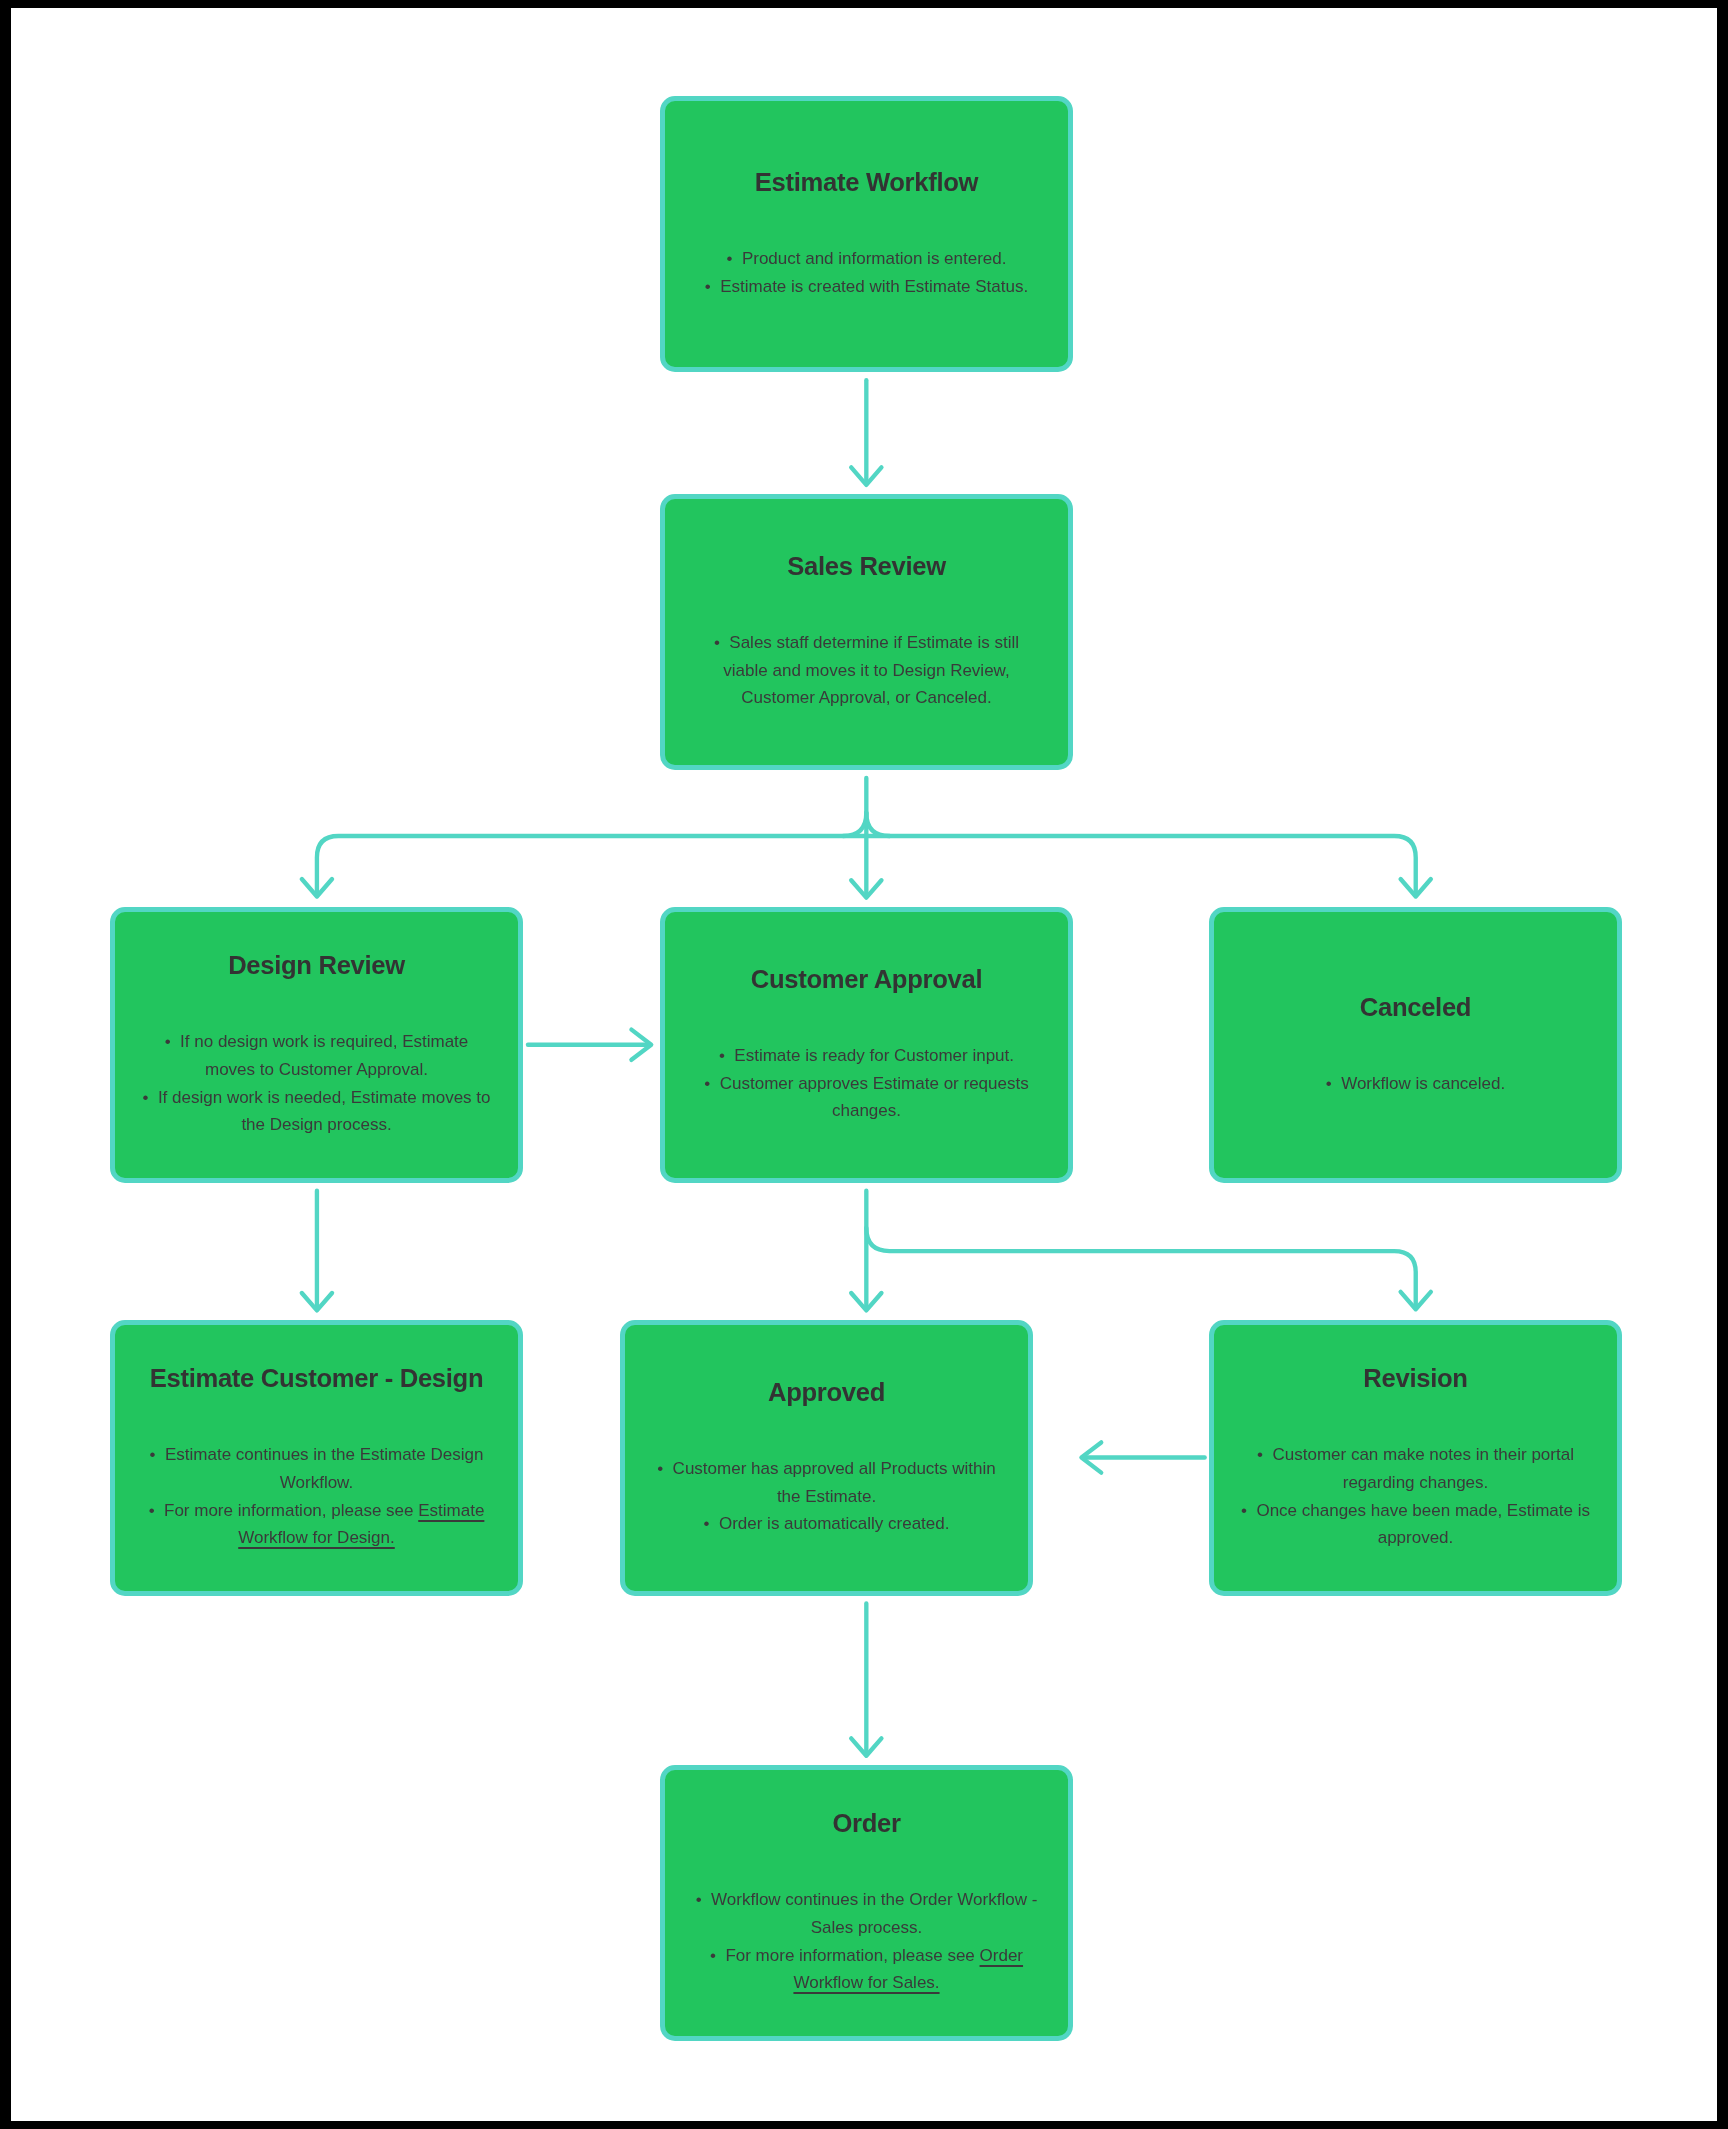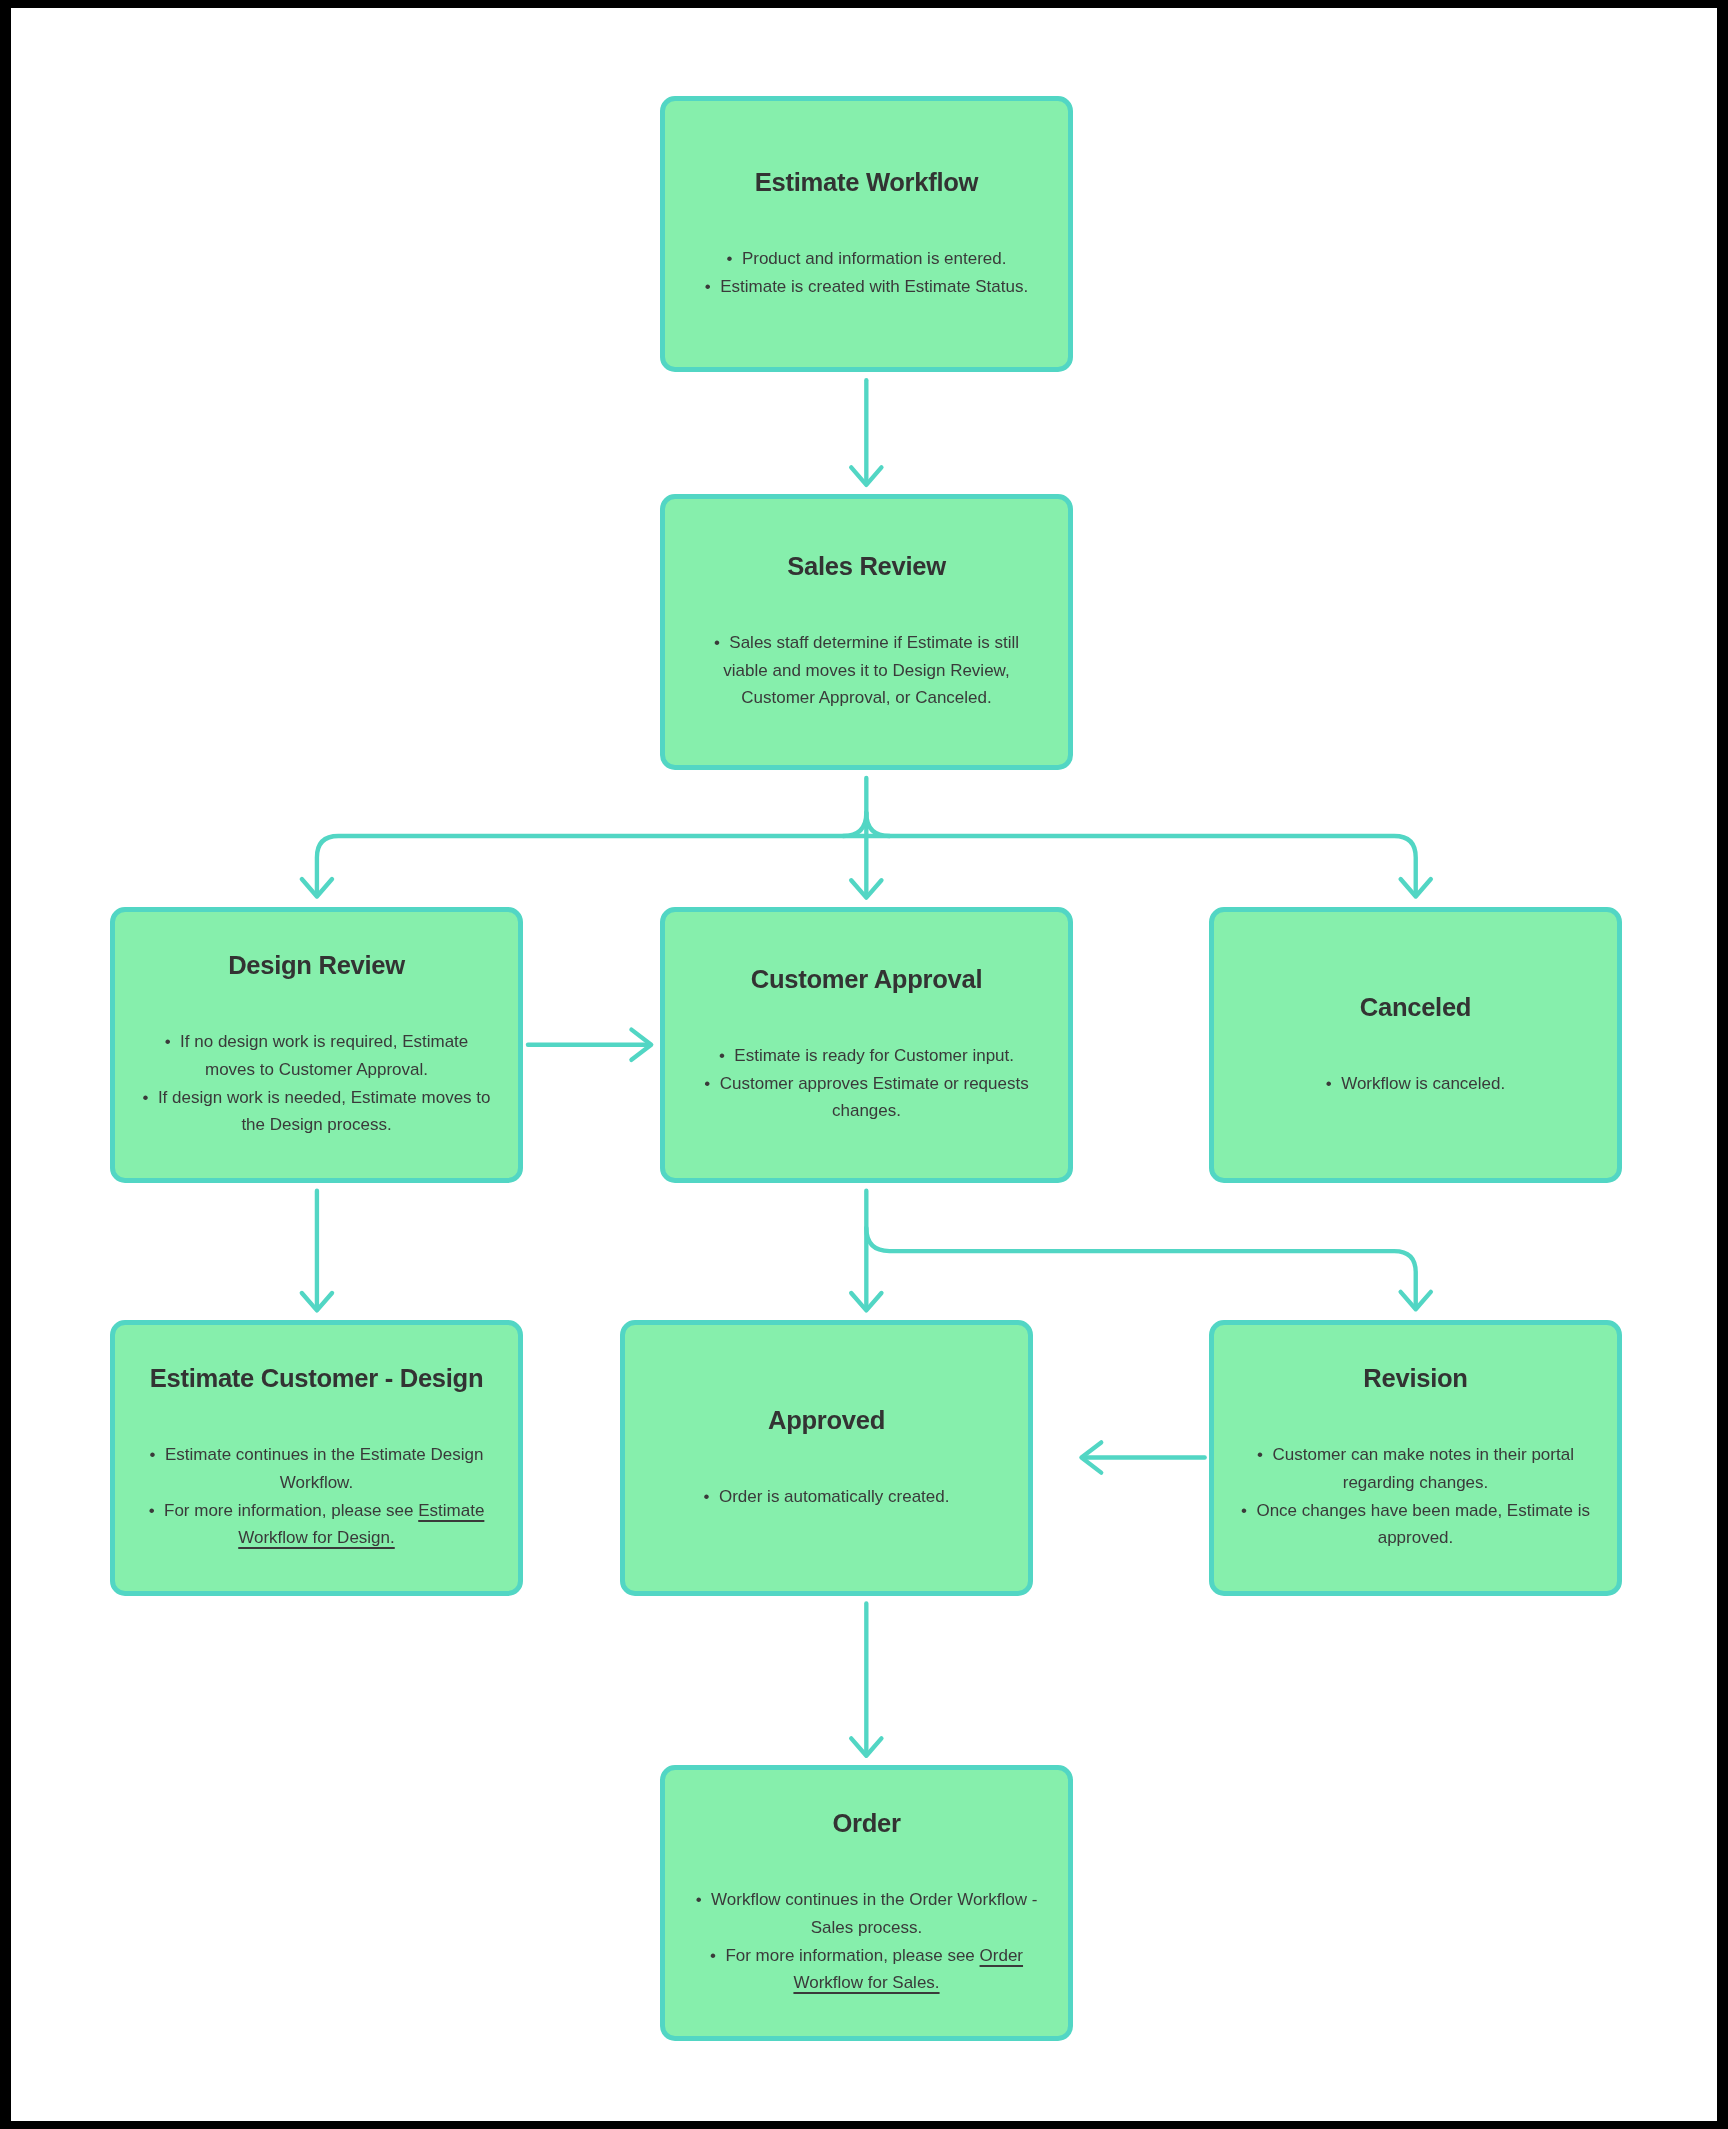--- a/index.html
+++ b/index.html
@@ -27,21 +27,21 @@
     stroke:var(--accent);
     stroke-width:7.5;
     fill:none;
     stroke-linecap:round;
     stroke-linejoin:round;
   }
   .node{
     position:absolute;
     width:413px;height:276px;
     box-sizing:border-box;
-    background:#86efac;
+    background:#22c55e;
     border:5.2px solid var(--accent);
     border-radius:15px;
     display:flex;flex-direction:column;
     justify-content:center;align-items:center;
     gap:48px;
     padding:5.8px 17.4px;
     z-index:1;
   }
   .node-title{
     margin:0;
@@ -146,20 +146,21 @@
     <h2 class="node-title">Estimate Customer - Design</h2>
     <div class="bullets">
       <div class="bullet"><span>Estimate continues in the Estimate Design Workflow.</span></div>
       <div class="bullet"><span>For more information, please see</span> <span class="link">Estimate Workflow for Design.</span></div>
     </div>
   </div>
 
   <div class="node" style="left:620px;top:1320px;">
     <h2 class="node-title">Approved</h2>
     <div class="bullets">
+      <div class="bullet"><span>Customer has approved all Products within the Estimate.</span></div>
       <div class="bullet"><span>Order is automatically created.</span></div>
     </div>
   </div>
 
   <div class="node" style="left:1209px;top:1320px;">
     <h2 class="node-title">Revision</h2>
     <div class="bullets">
       <div class="bullet"><span>Customer can make notes in their portal regarding changes.</span></div>
       <div class="bullet"><span>Once changes have been made, Estimate is approved.</span></div>
     </div>

